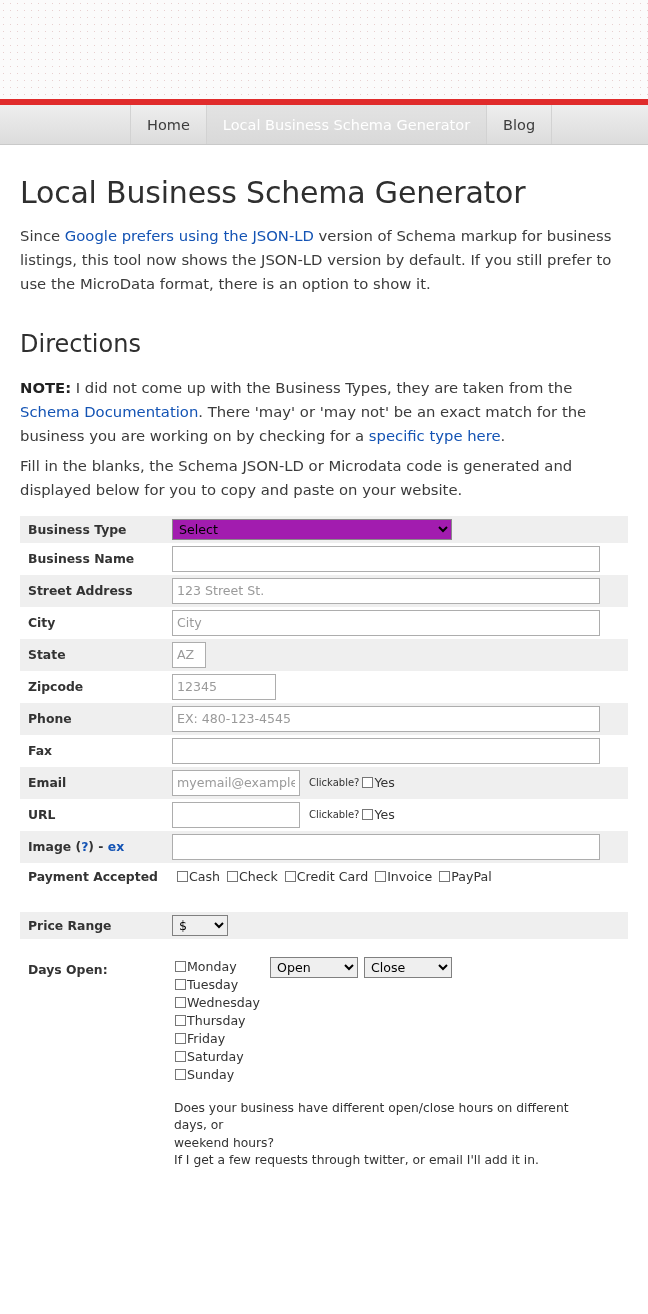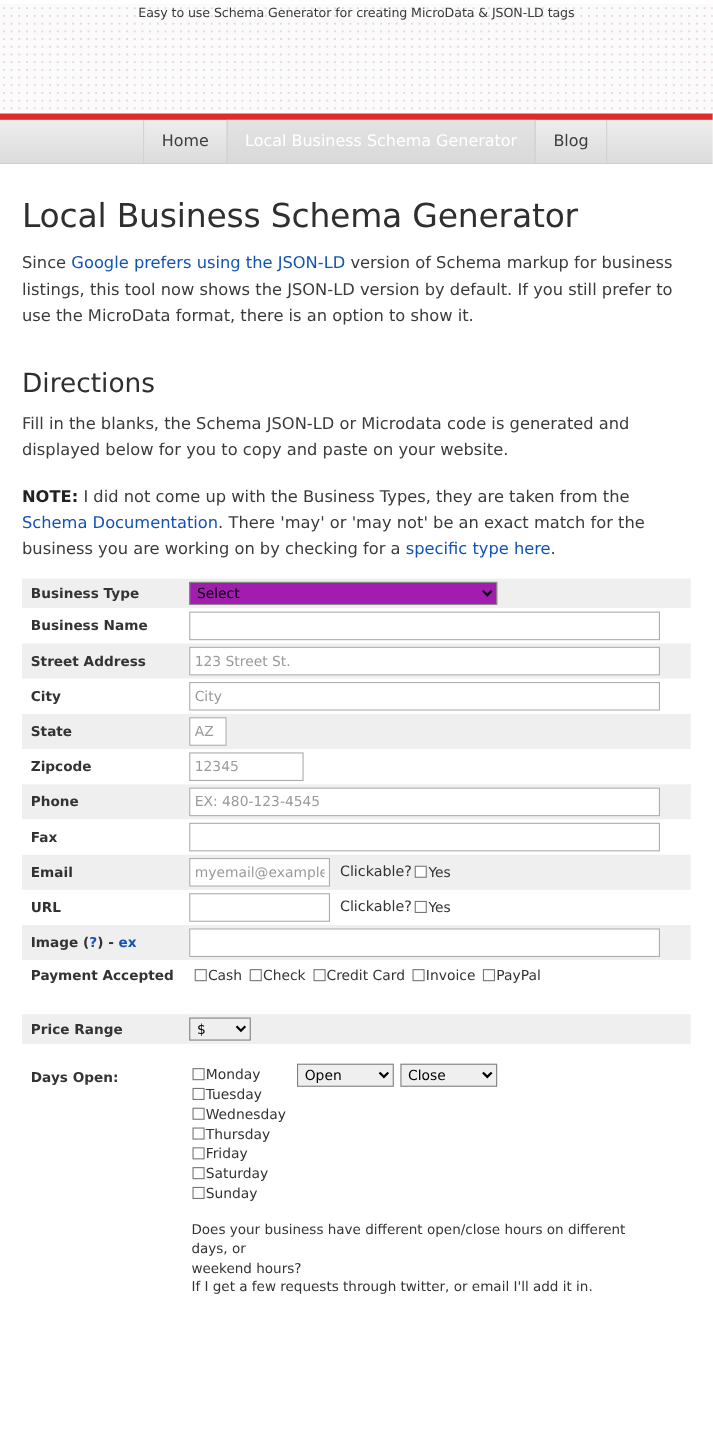--- a/index.html
+++ b/index.html
@@ -160,21 +160,21 @@
     padding: 1px 2px;
     outline: none;
   }
   select.sel-business { width: 280px; background:#a21caf; border:1px solid #8a8a8a;}
   select.sel-price { width: 56px; }
   select.sel-open { width: 88px; }
   select.sel-close { width: 88px; }
 
   .inline-flex { display: flex; align-items: center; gap: 0px; }
   .clickable-label {
-    font-size: 13px;
+    font-size: 10px;
     color: #333;
     margin-left: 9px;
     white-space: nowrap;
   }
   input.cb {
     -webkit-appearance: none;
     appearance: none;
     width: 11px; height: 11px;
     border: 1px solid #767676;
     background: #fff;
@@ -205,46 +205,45 @@
   .geo-labels div { height: 28px; }
   .geo-inputs { display:flex; flex-direction:column; gap:6px; }
 
   .spacer-row td { height: 22px; background:#ffffff; }
   .spacer-row-2 td { height: 14px; background:#ffffff; }
 </style>
 </head>
 <body>
 
 <div class="site-header">
-  <p class="site-tagline">Easy to use Schema Generator for creating MicroData &amp; JSON-LD tags</p>
 </div>
 <div class="red-bar"></div>
 
 <nav class="main-nav">
   <div class="nav-item">Home</div>
   <div class="nav-item active">Local Business Schema Generator</div>
   <div class="nav-item">Blog</div>
   <div class="nav-spacer"></div>
 </nav>
 
 <div class="content">
 
   <h1 class="page-title">Local Business Schema Generator</h1>
 
   <p class="body-text">
     <span>Since </span><a class="link" href="#">Google prefers using the JSON-LD</a><span> version of Schema markup for business listings, this tool now shows the JSON-LD version by default. If you still prefer to use the MicroData format, there is an option to show it.</span>
   </p>
 
   <h2 class="section-title">Directions</h2>
 
-  <p class="body-text">Fill in the blanks, the Schema JSON-LD or Microdata code is generated and displayed below for you to copy and paste on your website.</p>
-
   <p class="body-text" style="margin-top:18px;">
     <span class="bold">NOTE:</span><span> I did not come up with the Business Types, they are taken from the </span><a class="link" href="#">Schema Documentation</a><span>. There 'may' or 'may not' be an exact match for the business you are working on by checking for a </span><a class="link" href="#">specific type here</a><span>.</span>
   </p>
+
+  <p class="body-text">Fill in the blanks, the Schema JSON-LD or Microdata code is generated and displayed below for you to copy and paste on your website.</p>
 
   <table class="form-table">
     <tbody>
 
       <tr class="row-shade">
         <td class="label-cell">Business Type</td>
         <td class="field-cell">
           <select class="select-field sel-business">
             <option>Select</option>
           </select>

